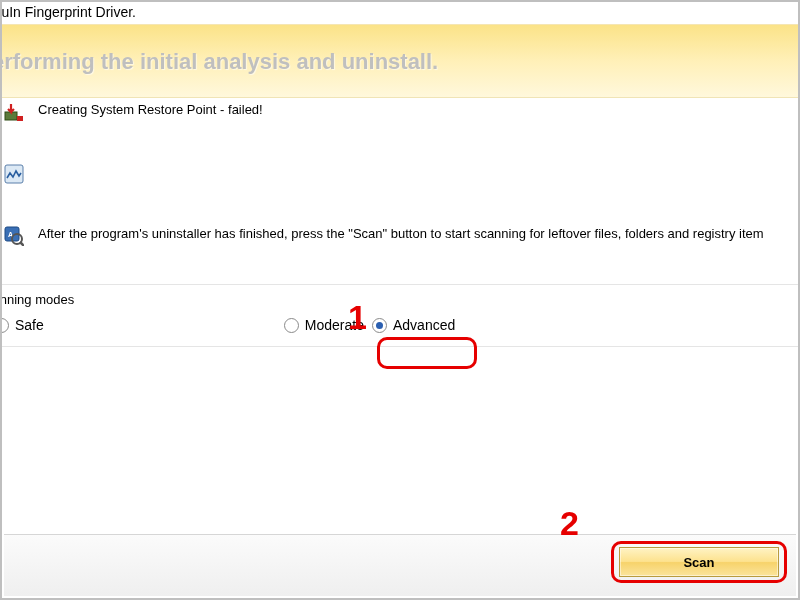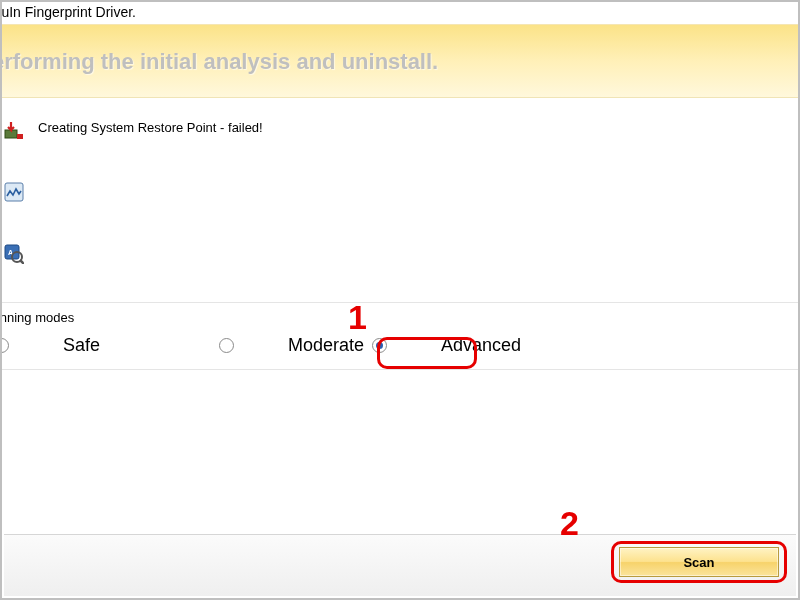--- a/index.html
+++ b/index.html
@@ -28,21 +28,20 @@
     border-bottom: 1px solid #f0e4b6;
   }
   .banner-title {
     font-size: 22px;
     font-weight: bold;
     color: #bfbfbf;
     text-shadow: 1px 1px 1px rgba(255,255,255,0.6);
     margin-left: -20px;
   }
   .steps {
-    padding-top: 18px;
   }
   .step {
     display: flex;
     align-items: flex-start;
     padding: 4px 0 38px 6px;
     gap: 14px;
     margin-left: -4px;
   }
   .step-icon {
     width: 20px;
@@ -91,21 +90,21 @@
     align-items: center;
     justify-content: center;
     background: #fff;
   }
   .radio.selected::after {
     content: "";
     width: 7px; height: 7px;
     background: #2b5fb0;
     border-radius: 50%;
   }
-  .radio-label { font-size: 18px; margin-left: 48px; }
+  .radio-label { font-size: 14px; }
   .callout-box {
     border: 3px solid #e60000;
     border-radius: 10px;
   }
   .callout-num {
     position: absolute;
     color: #e60000;
     font-weight: 900;
     font-size: 34px;
     font-family: Arial, sans-serif;
@@ -187,20 +186,21 @@
 
   <div class="step">
     <span class="step-icon icon-scan">
       <svg viewBox="0 0 20 20">
           <rect x="1" y="1" width="14" height="14" rx="2" fill="#3a6fb5" stroke="#1d4a85"></rect>
           <text x="4" y="11" font-size="7" fill="#fff" font-weight="bold">A</text>
           <circle cx="13" cy="13" r="5" fill="none" stroke="#555" stroke-width="2"></circle>
           <line x1="16" y1="16" x2="20" y2="20" stroke="#555" stroke-width="2.5"></line>
         </svg>
     </span>
+    <span class="step-text">After the program's uninstaller has finished, press the "Scan" button to start scanning for leftover files, folders and registry item</span>
   </div>
 
 </div>
 
 <div class="modes-section">
   <div class="modes-label">canning modes</div>
   <div class="modes-row">
 
     <label class="radio-wrap safe">
       <span class="radio"></span>

